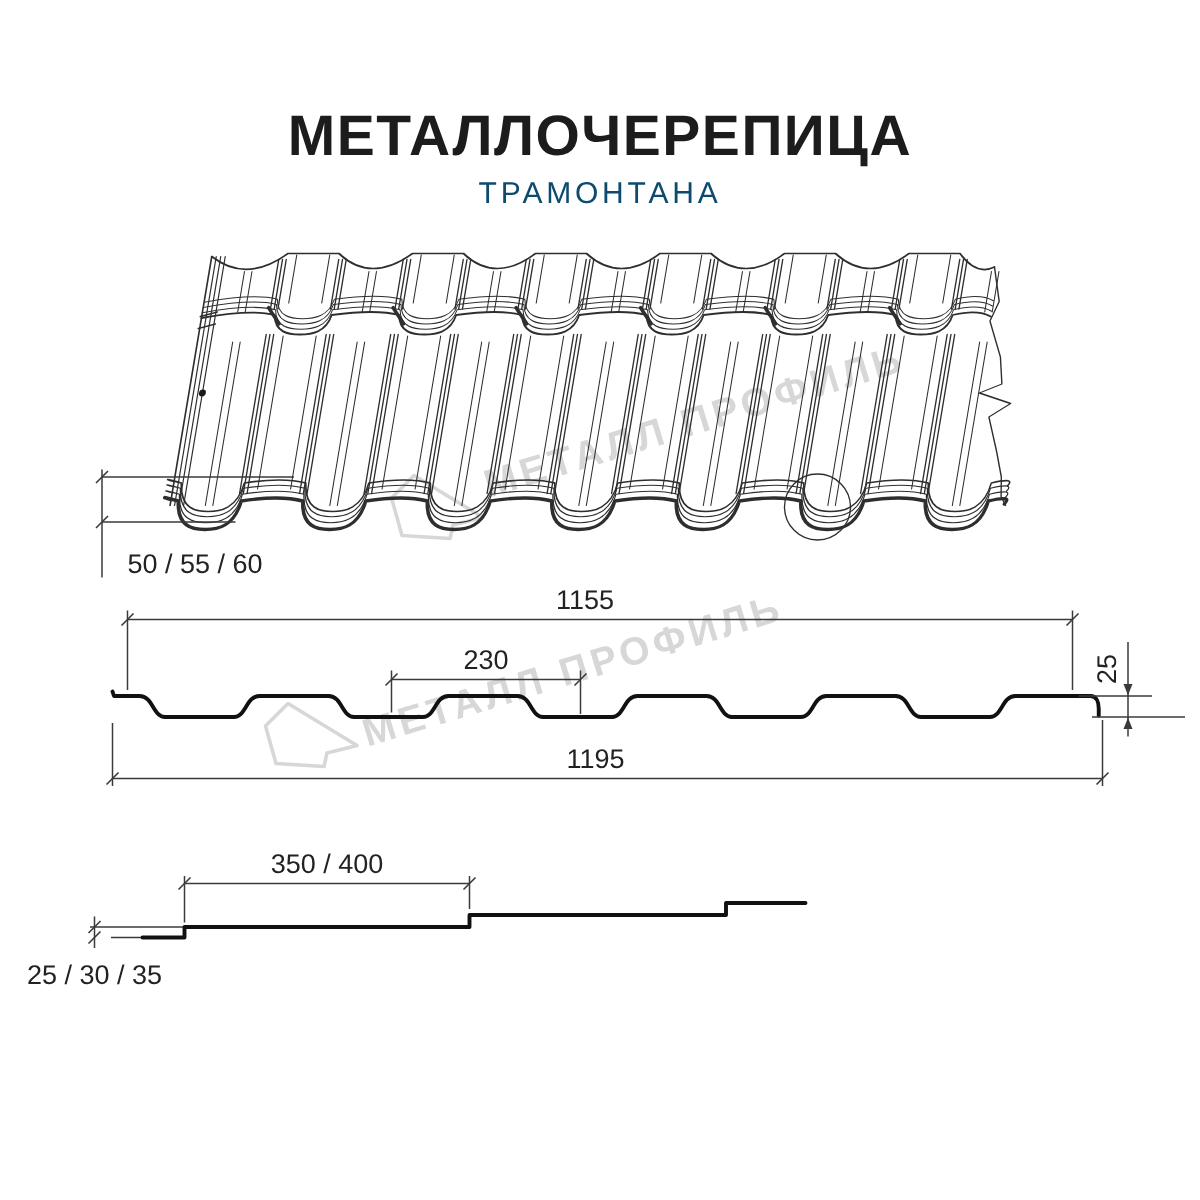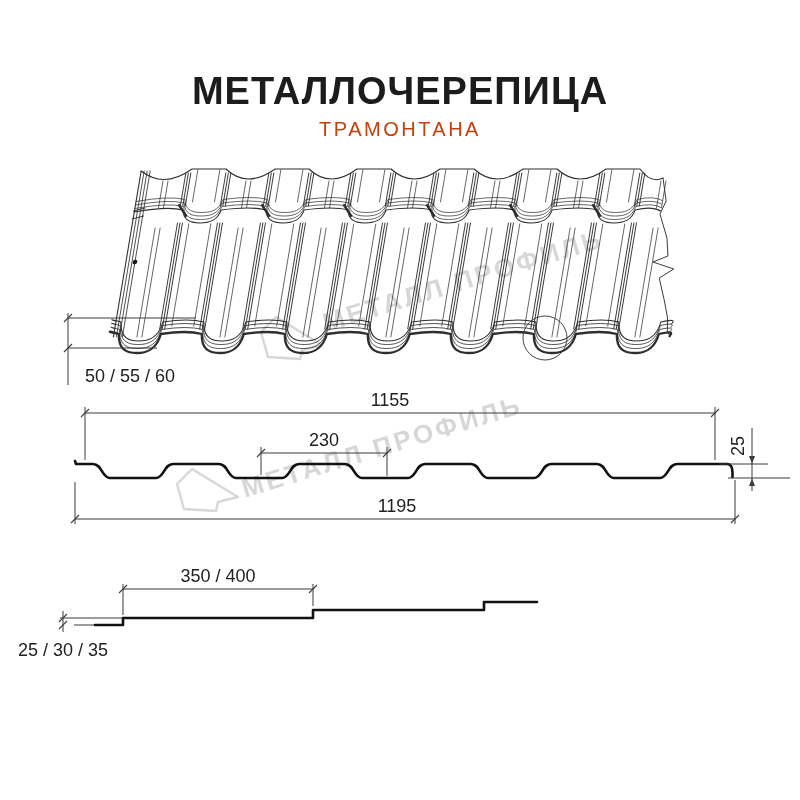--- a/index.html
+++ b/index.html
@@ -1,21 +1,21 @@
 <!DOCTYPE html>
 <html><head>
 <meta charset="utf-8">
 <style>
   html,body{margin:0;padding:0;background:#fff;}
   .page{position:relative;width:800px;height:800px;background:#fff;overflow:hidden;
         font-family:"Liberation Sans",sans-serif;}
   .title{position:absolute;left:0;right:0;top:70px;text-align:center;
          font-size:38px;font-weight:700;letter-spacing:1px;color:#1c1c1c;}
   .subtitle{position:absolute;left:0;right:0;top:118px;text-align:center;
-         font-size:20px;font-weight:400;letter-spacing:2.5px;color:#c2410c;}
+         font-size:20px;font-weight:400;letter-spacing:2.5px;color:#0c4a6e;}
   .wm{position:absolute;white-space:nowrap;font-size:26px;font-weight:700;
       letter-spacing:3px;color:#d7d7d7;transform:translate(-50%,-50%) rotate(-17deg);}
   .wm1{left:463px;top:281px;}
   .wm2{left:382px;top:447px;}
   svg.cad{position:absolute;left:0;top:0;}
   svg text{font-family:"Liberation Sans",sans-serif;font-size:18px;fill:#222;}
 </style>
 </head>
 <body>
 

